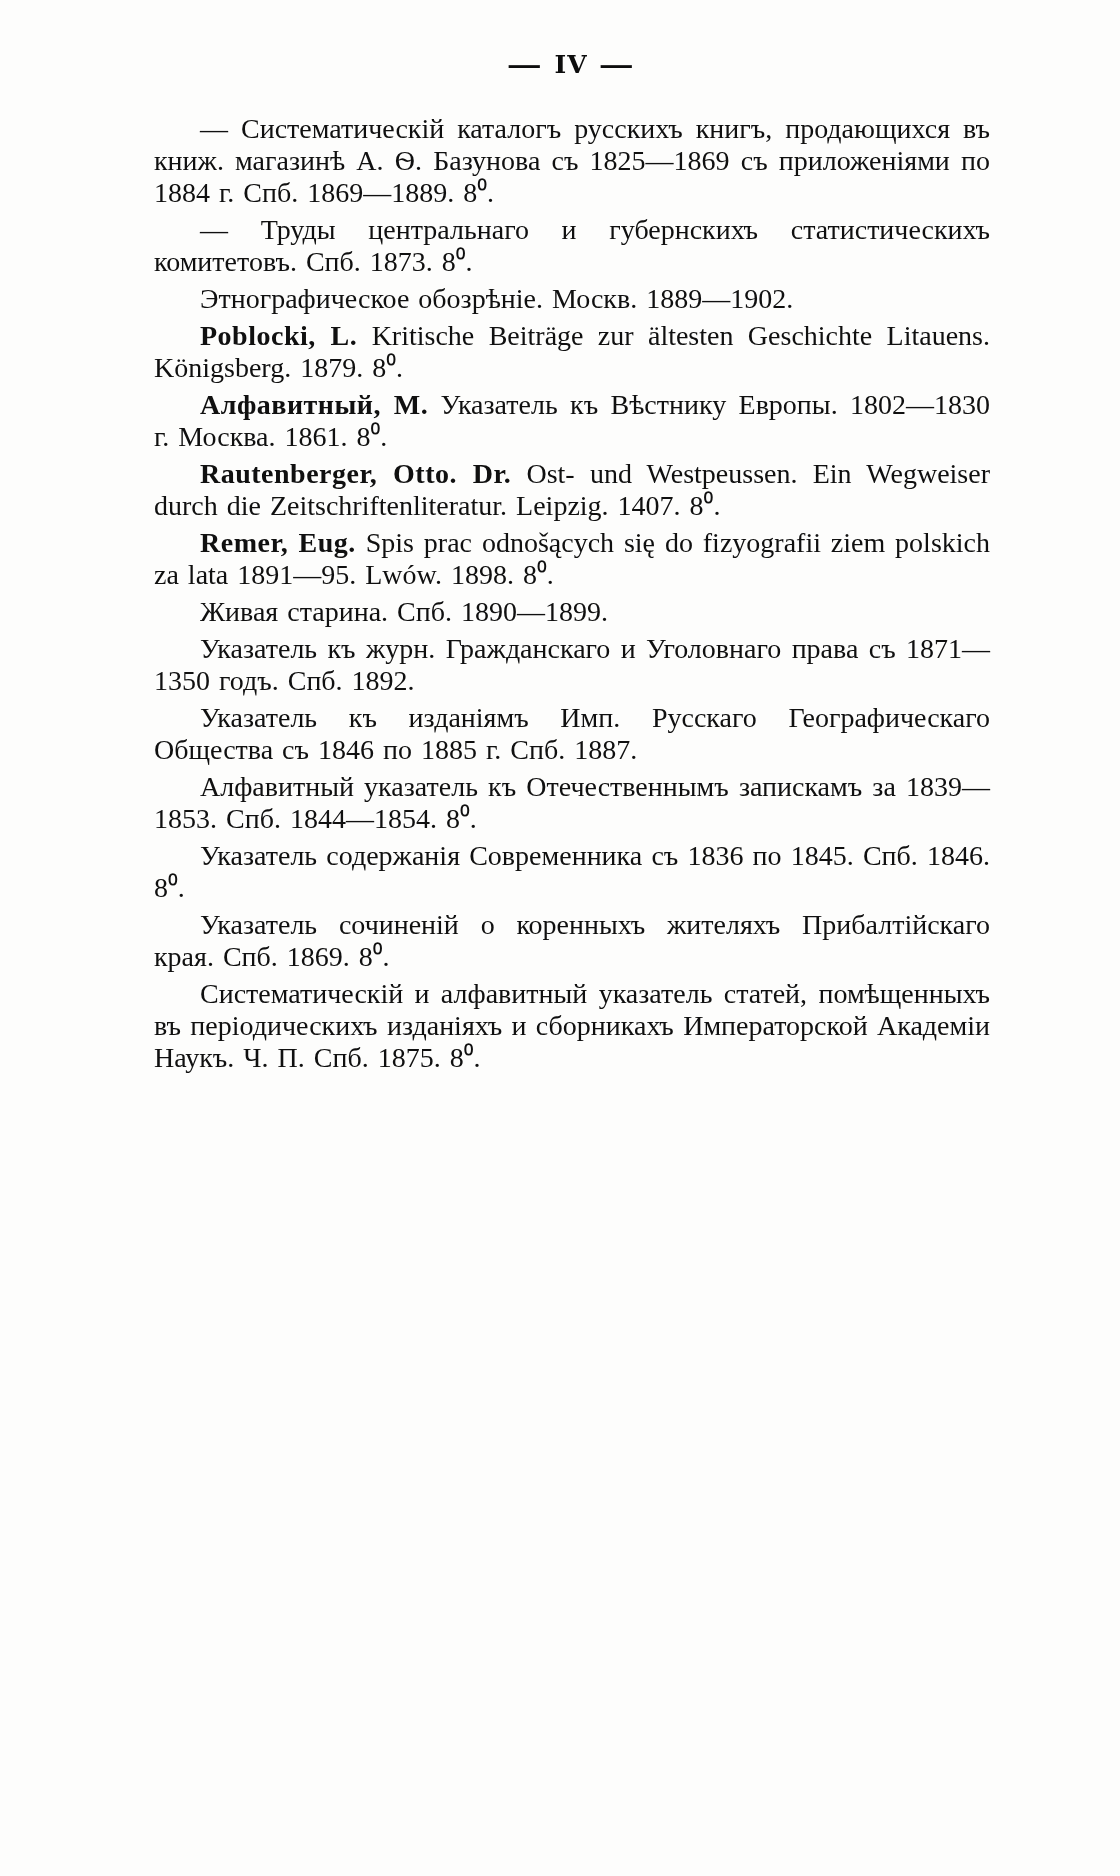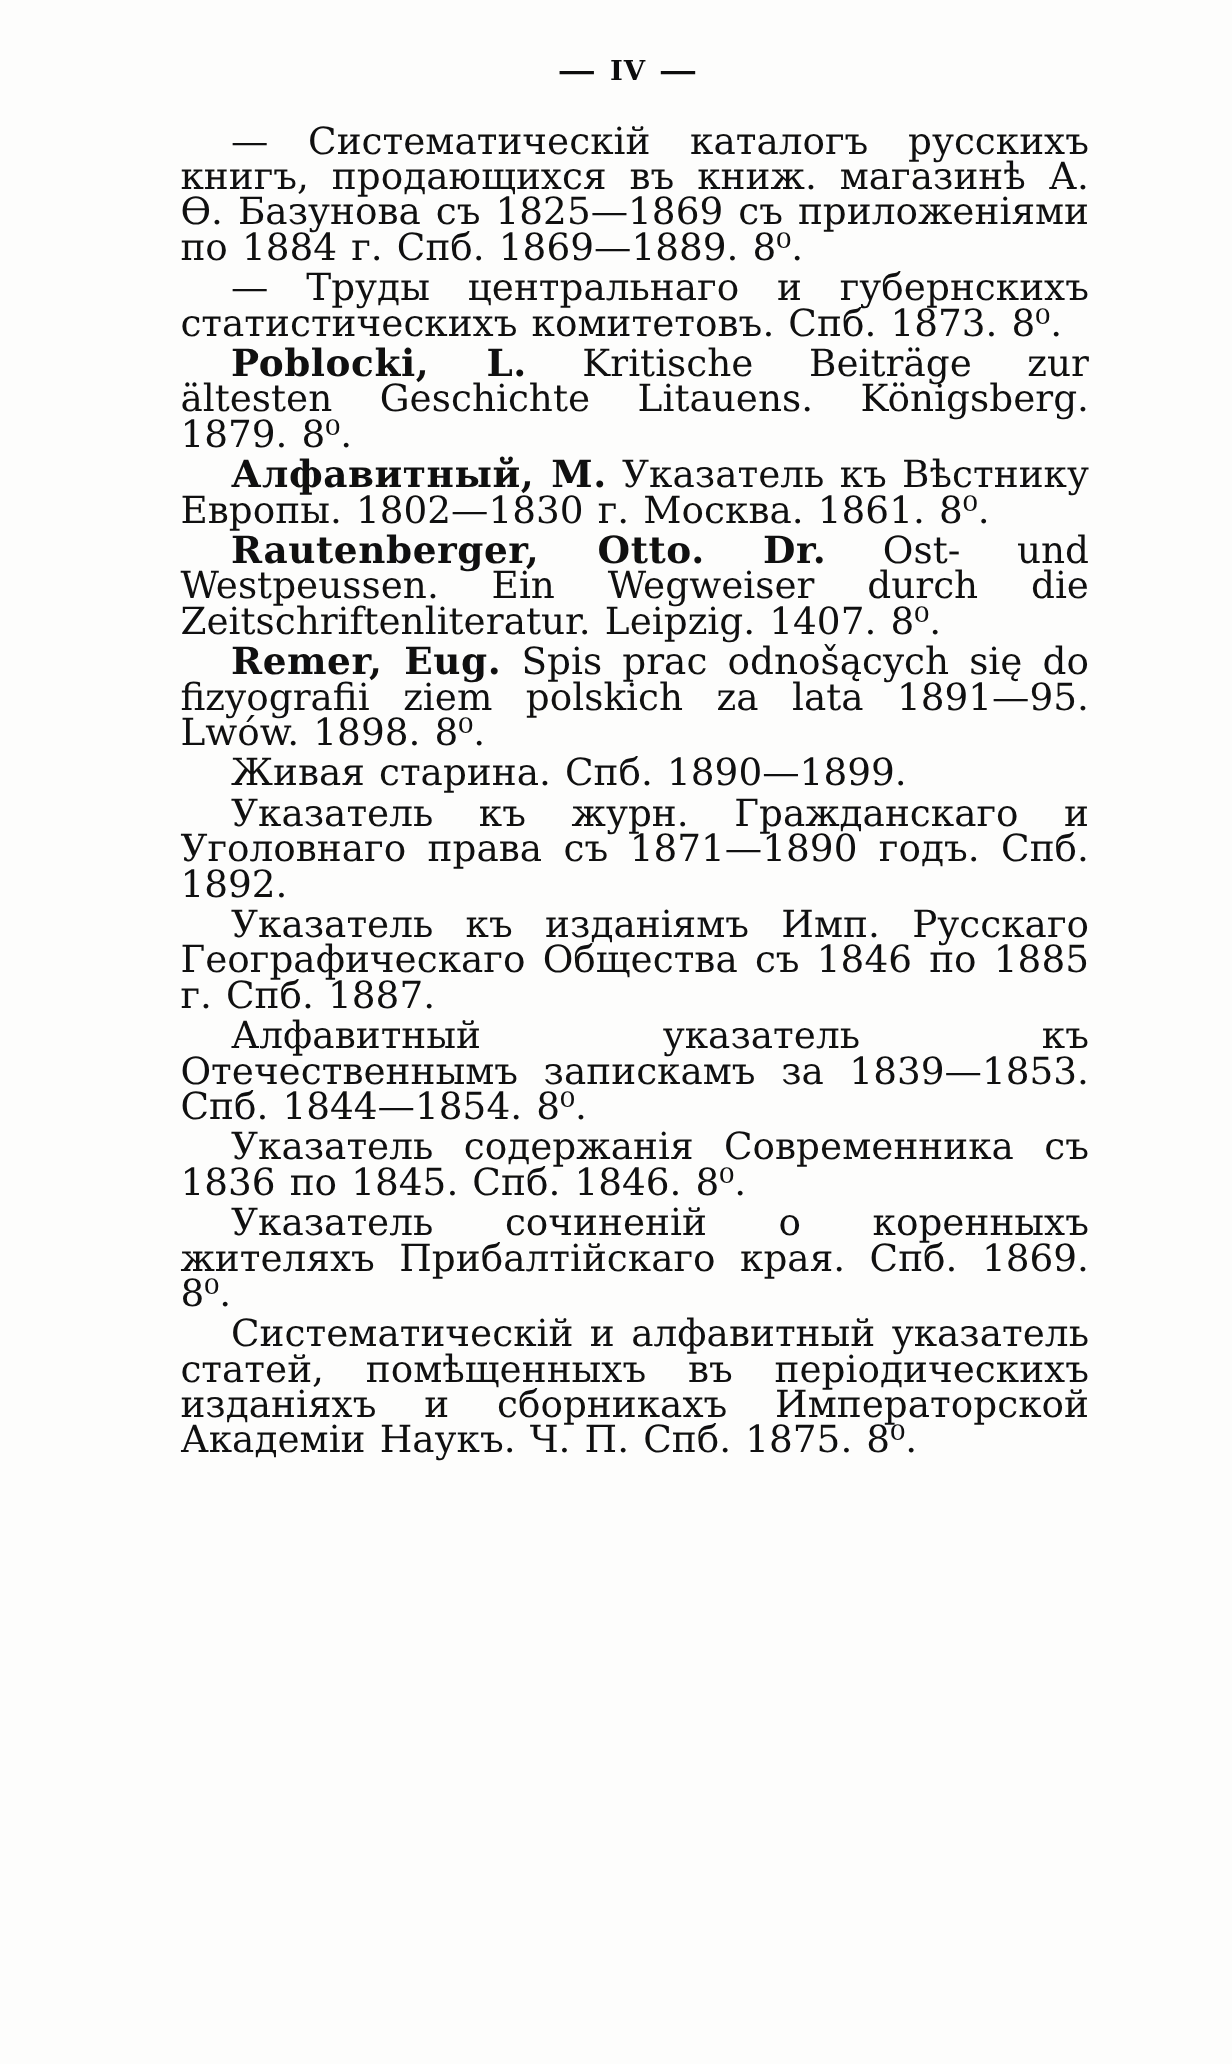--- a/index.html
+++ b/index.html
@@ -36,27 +36,28 @@
     font-weight: bold;
   }
   .page-header .pagenum {
     display: inline-block;
     font-weight: bold;
   }
   .content {
     width: 838px;
   }
   p.entry {
-    margin: 5px 0 0 12px;
-    font-size: 34px;
+    margin: 5px 0 0 2px;
+    font-size: 28px;
     line-height: 32px;
     text-align: justify;
     text-indent: 46px;
     word-spacing: 2px;
     color: #101010;
+    font-family: Liberation Serif, serif;
   }
   p.entry:first-child {
     margin-top: 0;
   }
   p.entry b.lead {
     font-weight: bold;
     letter-spacing: 0.5px;
   }
 </style>
 </head>
@@ -64,26 +65,27 @@
 
 <div class="page">
 
   <div class="page-header">
     <span class="dash">—</span><span class="pagenum">IV</span><span class="dash">—</span>
   </div>
 
   <div class="content">
     <p class="entry"><b class="lead"></b><span>— Систематическій каталогъ русскихъ книгъ, продающихся въ книж. магазинѣ А. Ѳ. Базунова съ 1825—1869 съ приложеніями по 1884 г. Спб. 1869—1889. 8⁰.</span></p>
     <p class="entry"><b class="lead"></b><span>— Труды центральнаго и губернскихъ статистическихъ комитетовъ. Спб. 1873. 8⁰.</span></p>
+    <p class="entry"><b class="lead"></b><span>Этнографическое обозрѣніе. Москв. 1889—1902.</span></p>
     <p class="entry"><b class="lead">Poblocki, L.</b><span> Kritische Beiträge zur ältesten Geschichte Litauens. Königsberg. 1879. 8⁰.</span></p>
     <p class="entry"><b class="lead">Алфавитный, М.</b><span> Указатель къ Вѣстнику Европы. 1802—1830 г. Москва. 1861. 8⁰.</span></p>
     <p class="entry"><b class="lead">Rautenberger, Otto. Dr.</b><span> Ost- und Westpeussen. Ein Wegweiser durch die Zeitschriftenliteratur. Leipzig. 1407. 8⁰.</span></p>
     <p class="entry"><b class="lead">Remer, Eug.</b><span> Spis prac odnošących się do fizyografii ziem polskich za lata 1891—95. Lwów. 1898. 8⁰.</span></p>
     <p class="entry"><b class="lead"></b><span>Живая старина. Спб. 1890—1899.</span></p>
-    <p class="entry"><b class="lead"></b><span>Указатель къ журн. Гражданскаго и Уголовнаго права съ 1871—1890 годъ. Спб. 1892.</span></p>
+    <p class="entry"><b class="lead"></b><span>Указатель къ журн. Гражданскаго и Уголовнаго права съ 1871—1350 годъ. Спб. 1892.</span></p>
     <p class="entry"><b class="lead"></b><span>Указатель къ изданіямъ Имп. Русскаго Географическаго Общества съ 1846 по 1885 г. Спб. 1887.</span></p>
     <p class="entry"><b class="lead"></b><span>Алфавитный указатель къ Отечественнымъ запискамъ за 1839—1853. Спб. 1844—1854. 8⁰.</span></p>
     <p class="entry"><b class="lead"></b><span>Указатель содержанія Современника съ 1836 по 1845. Спб. 1846. 8⁰.</span></p>
     <p class="entry"><b class="lead"></b><span>Указатель сочиненій о коренныхъ жителяхъ Прибалтійскаго края. Спб. 1869. 8⁰.</span></p>
     <p class="entry"><b class="lead"></b><span>Систематическій и алфавитный указатель статей, помѣщенныхъ въ періодическихъ изданіяхъ и сборникахъ Императорской Академіи Наукъ. Ч. П. Спб. 1875. 8⁰.</span></p>
   </div>
 
 </div>
 
 </body></html>

